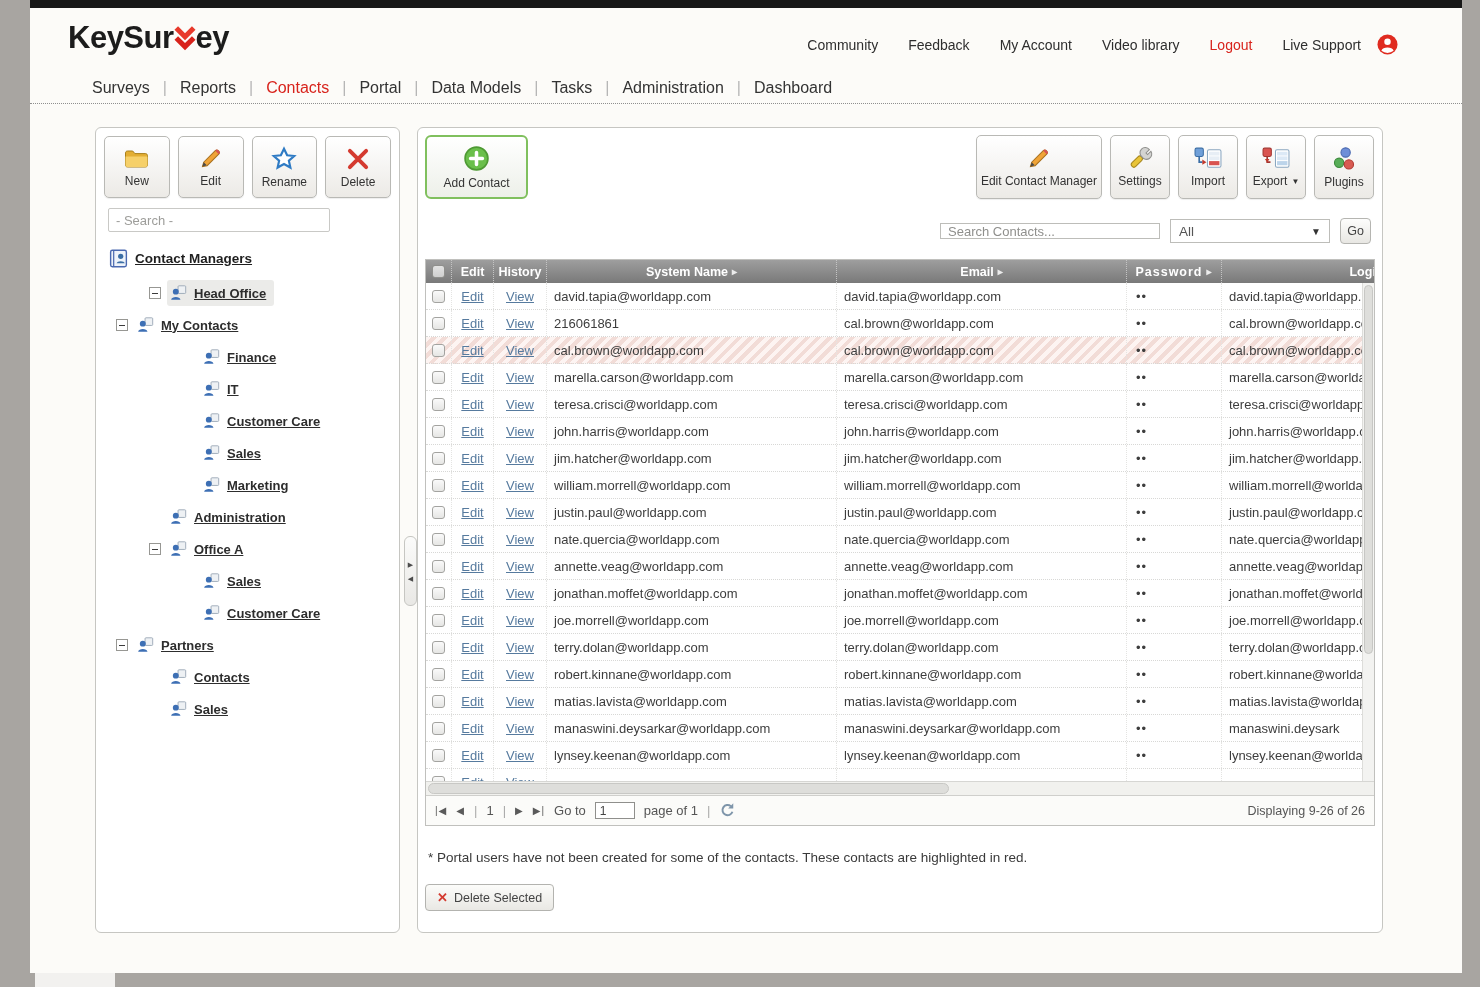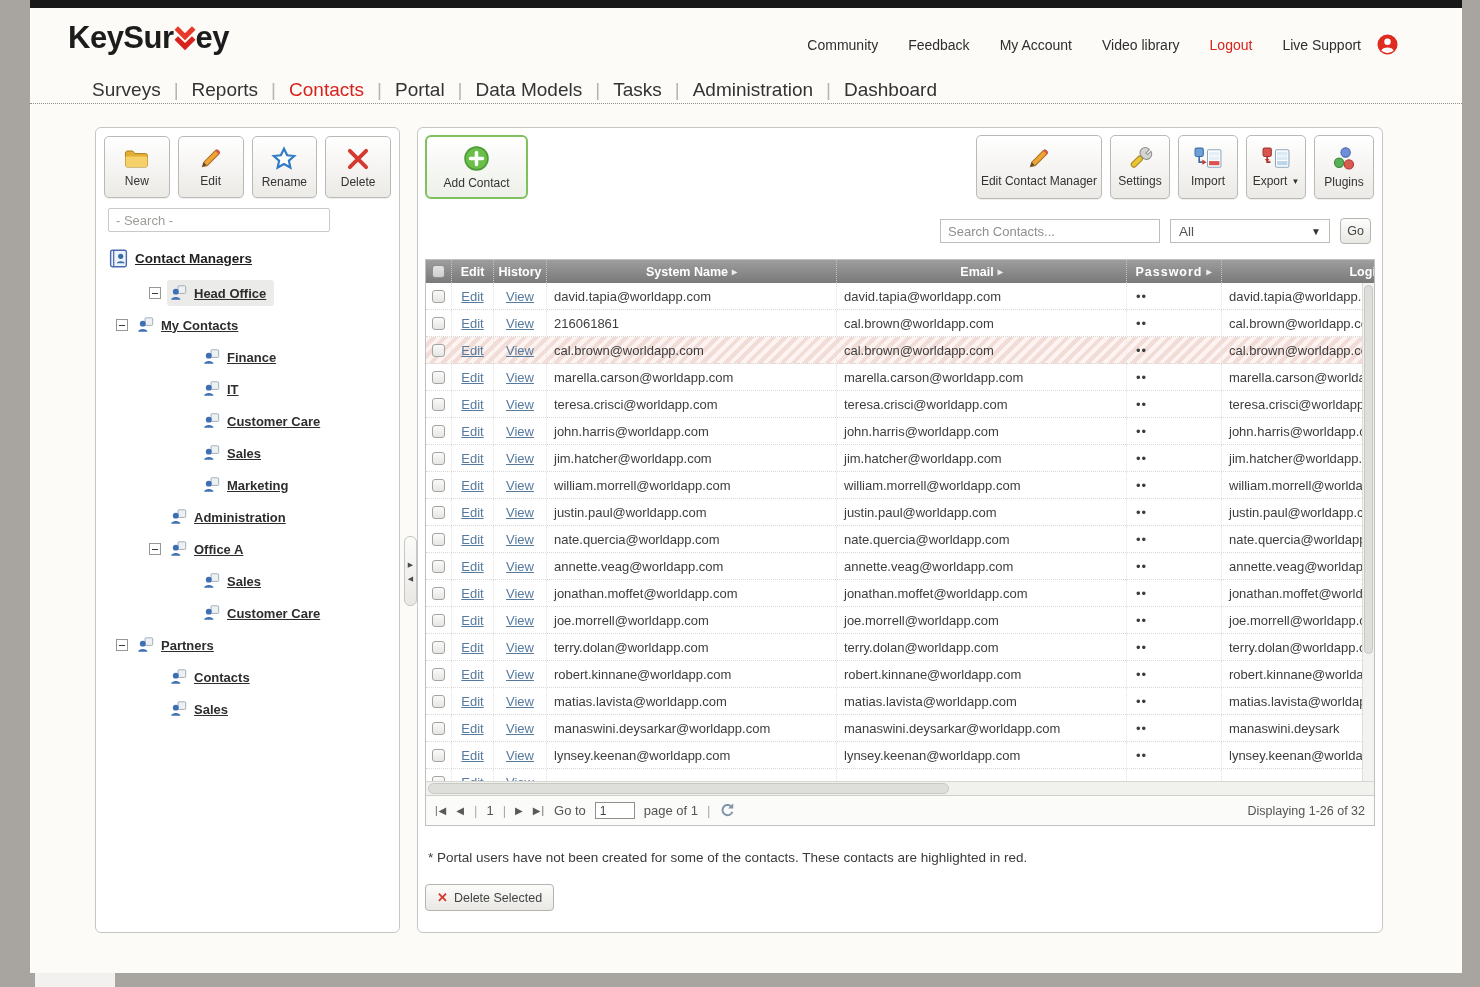--- a/index.html
+++ b/index.html
@@ -10,21 +10,21 @@
   .bottom-tab { position:absolute; left:35px; top:973px; width:80px; height:14px; background:#f2f1ef; }
 
   
   .logo { position:absolute; left:38px; top:20px; font-size:31px; font-weight:bold; color:#1c1c1c; letter-spacing:-0.5px; display:flex; align-items:center; }
   .logo .v-icon { margin:2px -1px 0; display:inline-flex; }
   .top-links { position:absolute; top:34px; right:64px; display:flex; gap:30px; align-items:center; font-size:14px; color:#2e2e2e; }
   .top-links .hlink { cursor:pointer; white-space:nowrap; }
   .top-links .red { color:#d8231c; }
   .top-links .uicon { display:inline-flex; margin-left:-14px; }
 
-  .nav { position:absolute; left:62px; top:79px; display:flex; font-size:19px; color:#333; }
+  .nav { position:absolute; left:62px; top:79px; display:flex; font-size:16px; color:#333; }
   .nav .tab { padding:0 13px; cursor:pointer; }
   .nav .tab:first-child { padding-left:0; }
   .nav .sep { color:#b5b5b5; }
   .nav .active { color:#d8231c; }
   .dotline { position:absolute; top:103px; left:0; width:100%; border-top:1px dotted #8f8f8f; }
 
   .panel { position:absolute; background:#fff; border:1px solid #c6c6c2; border-radius:6px; }
   .sidebar { left:65px; top:127px; width:305px; height:806px; }
   .content { left:387px; top:127px; width:966px; height:806px; }
 
@@ -48,21 +48,21 @@
 
   
   .add-contact { position:absolute; left:7px; top:7px; width:103px; height:64px; border:2px solid #80c05e; border-radius:6px; background:linear-gradient(#ffffff,#edf0e9); display:flex; flex-direction:column; align-items:center; justify-content:center; gap:4px; font-size:12px; color:#333; cursor:pointer; }
   .ctoolbar { position:absolute; top:7px; right:8px; display:flex; gap:8px; }
   .ctool-btn { min-width:60px; height:64px; padding:0 4px; border:1px solid #b9b9b5; border-radius:5px; background:linear-gradient(#ffffff,#eceae6); display:flex; flex-direction:column; align-items:center; justify-content:center; gap:3px; font-size:12px; color:#333; cursor:pointer; box-shadow:0 1px 1px rgba(0,0,0,.07); }
   .ctool-btn .lblrow { display:flex; align-items:center; gap:4px; }
   .caret { font-size:8px; color:#333; }
 
   .stats-link { position:absolute; left:9px; top:101px; font-size:13.5px; color:#2a6496; text-decoration:underline; cursor:pointer;margin-top:29px; }
   .search-row { position:absolute; top:90px; right:11px; display:flex; gap:10px; align-items:center; }
-  .search-input { width:220px; height:24px; border:1px solid #bdbdb9; font-size:13px; color:#666; padding:2px 7px; font-family:"Liberation Sans",sans-serif; }
+  .search-input { width:220px; height:16px; border:1px solid #bdbdb9; font-size:13px; color:#666; padding:2px 7px; font-family:"Liberation Sans",sans-serif; }
   .search-input::placeholder { color:#8f8f8c; }
   .filter-select { width:160px; height:24px; border:1px solid #bdbdb9; background:#fff; display:flex; align-items:center; justify-content:space-between; padding:0 8px; font-size:13.5px; color:#555; cursor:pointer; }
   .filter-select .caret { font-size:10px; }
   .go-btn { width:31px; height:26px; border:1px solid #b5b5b1; border-radius:4px; background:linear-gradient(#fdfdfc,#e8e7e3); font-size:12.5px; color:#444; display:flex; align-items:center; justify-content:center; cursor:pointer; }
 
   
   .grid-wrap { position:absolute; left:7px; top:131px; width:950px; border:1px solid #c0c0bd; background:#fff; }
   .grid-viewport { position:relative; height:521px; overflow:hidden; }
   .grid-inner { width:1700px; }
   .ghead { display:flex; height:23px; background:linear-gradient(#9e9e9e,#797979); color:#fff; font-size:12.5px; font-weight:bold; }
@@ -974,21 +974,21 @@
         <span>Go to</span>
         <input class="goto-input" value="1" style="">
         <span>page of 1</span>
         <span class="pg-sep">|</span>
         <span class="refresh">
             <svg width="17" height="17" viewBox="0 0 20 20">
               <path d="M15.8 11.5A6 6 0 1 1 14 5" fill="none" stroke="#7e95aa" stroke-width="2.3"></path>
               <path d="M16.8 1.5v6h-6z" fill="#7e95aa"></path>
             </svg>
           </span>
-        <span class="displaying">Displaying 1-26 of 32</span>
+        <span class="displaying">Displaying 9-26 of 26</span>
       </div>
     </div>
 
     <div class="footnote">* Portal users have not been created for some of the contacts. These contacts are highlighted in red.</div>
 
     <div class="delete-btn">
       <span class="delete-x">✕</span>
       <span>Delete Selected</span>
     </div>
   </div>

